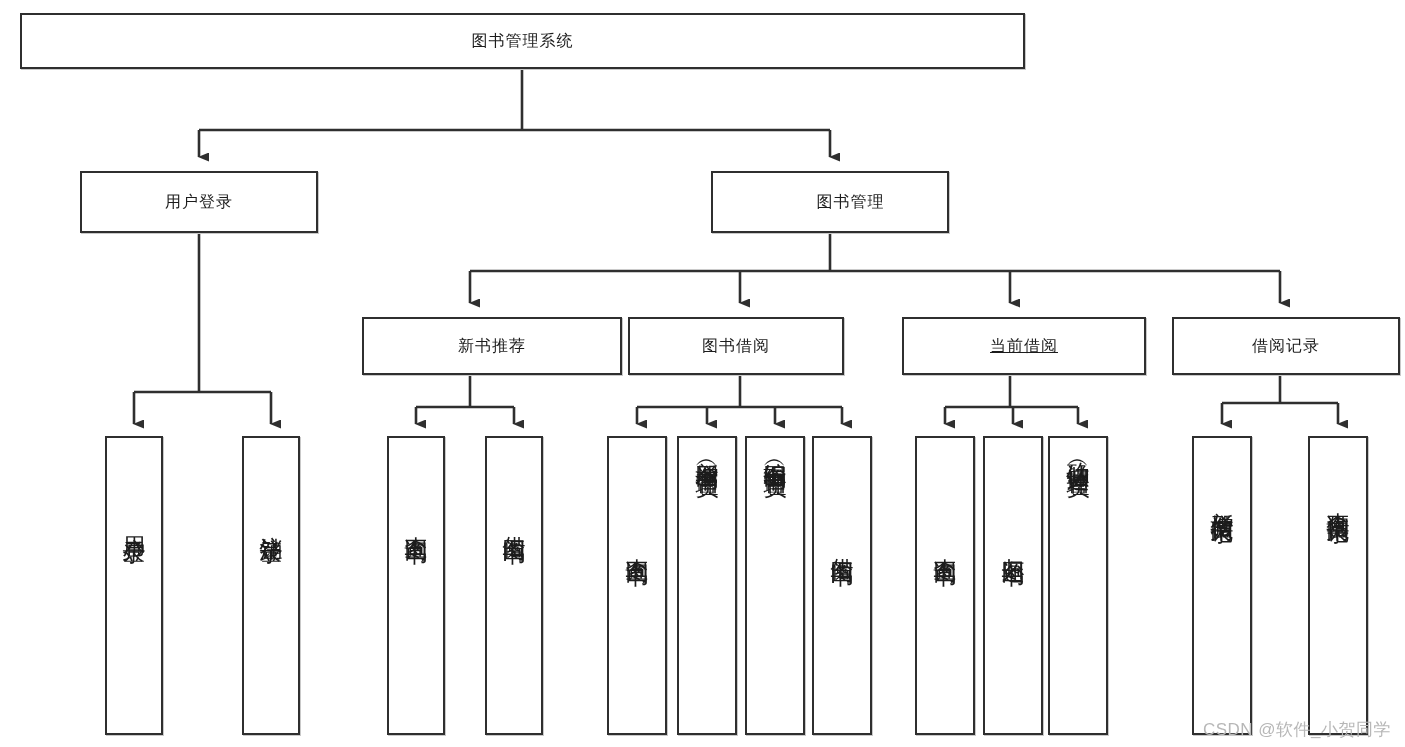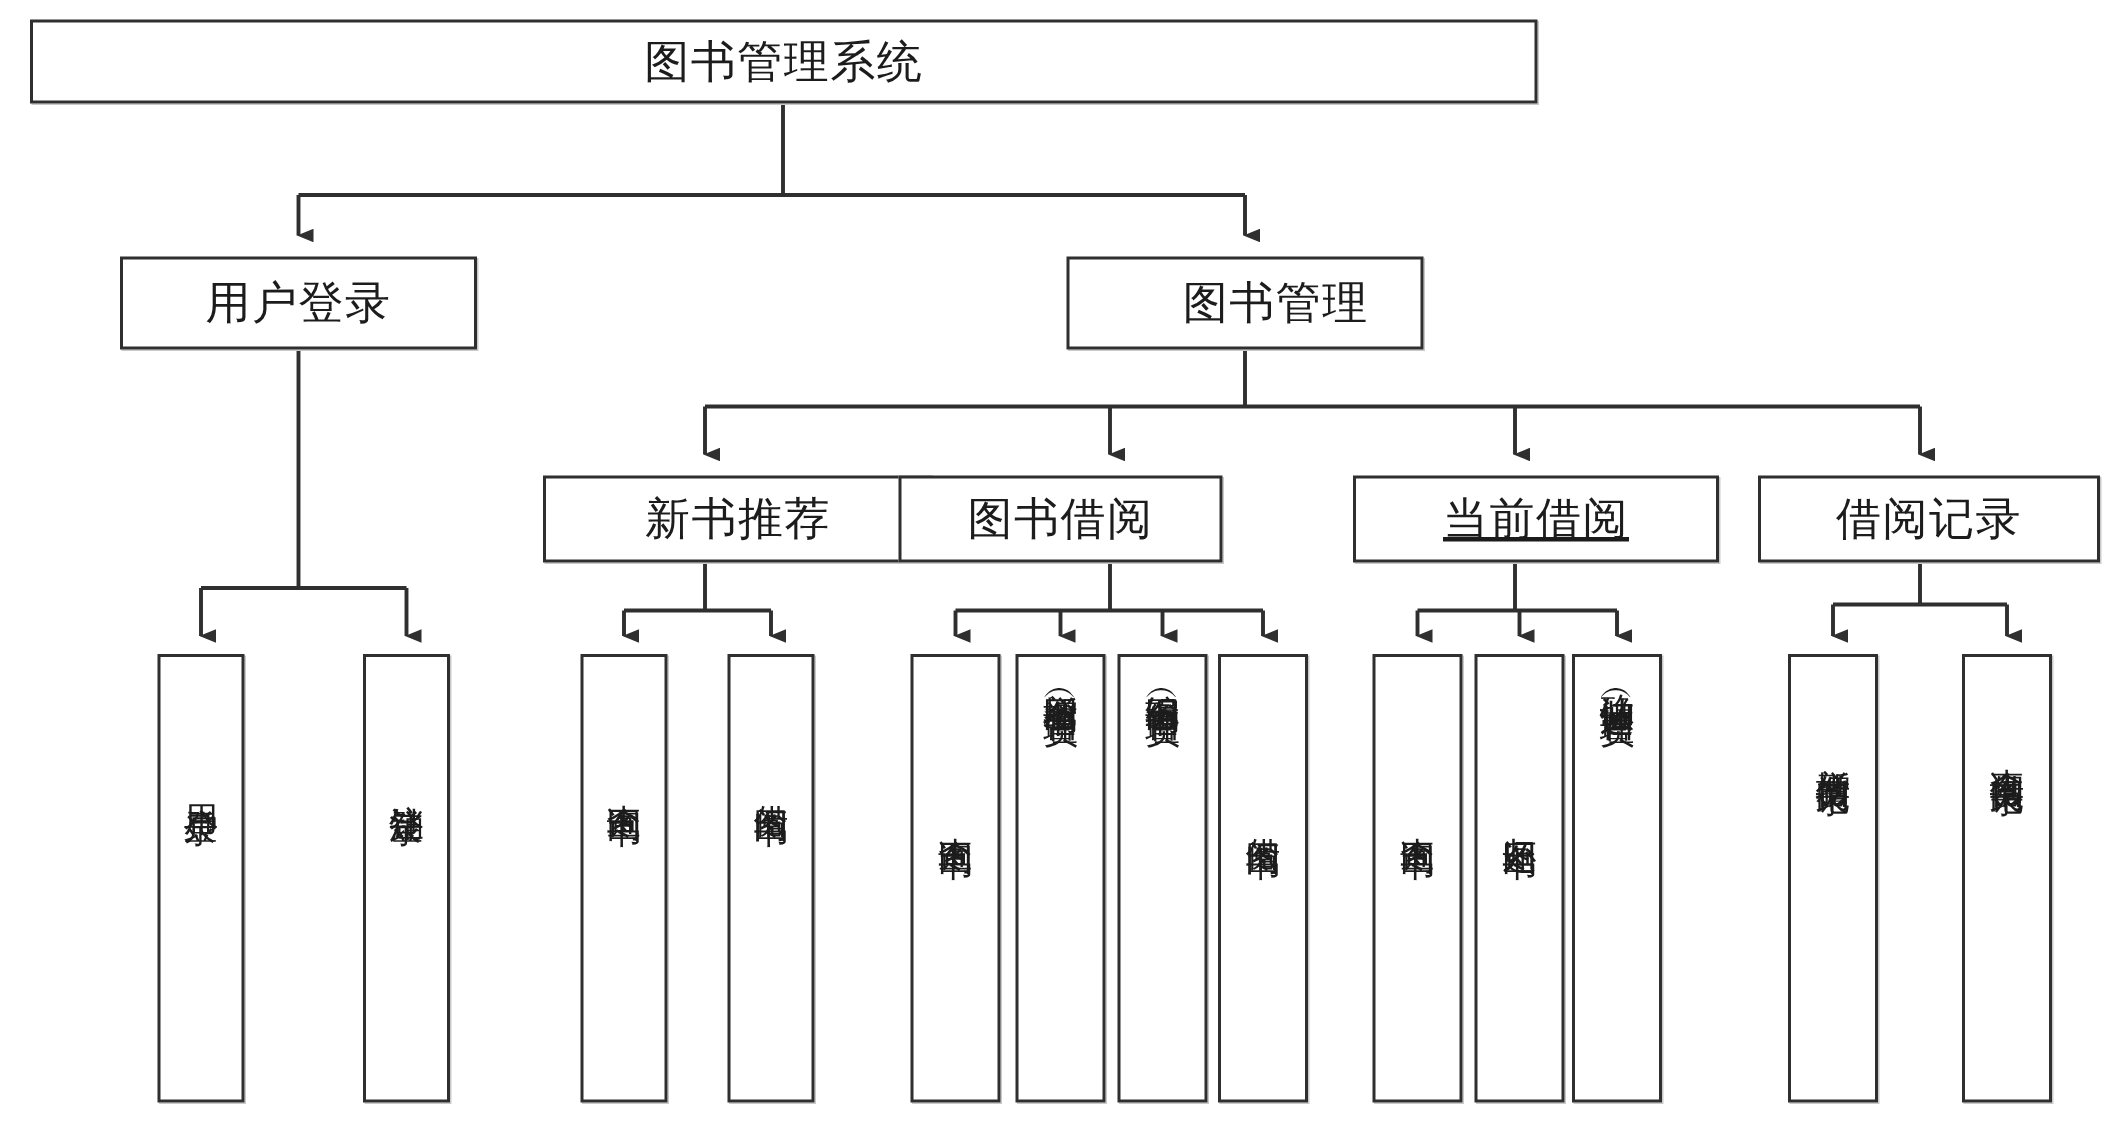--- a/index.html
+++ b/index.html
@@ -28,21 +28,21 @@
     box-sizing: border-box;
     background: #ffffff;
     border: 2px solid #2f2f2f;
     box-shadow: 1px 1px 0 0 #c9c9c9;
     display: flex;
     align-items: center;
     justify-content: center;
     color: #1c1c1c;
   }
   .node.horiz {
-    font-size: 30px;
+    font-size: 16px;
     letter-spacing: 1px;
   }
   .node.vert {
     align-items: flex-start;
     justify-content: center;
     padding-top: 6px;
   }
   .node.vert .vtext {
     writing-mode: vertical-rl;
     text-orientation: upright;
@@ -132,21 +132,21 @@
   <div class="node horiz" style="left:80px; top:171px; width:238px; height:62px;">
     <span>用户登录</span>
   </div>
   <div class="node horiz" style="left:711px; top:171px; width:238px; height:62px;padding-left:41px;">
     <span>图书管理</span>
   </div>
 
   <div class="node horiz" style="left:362px; top:317px; width:260px; height:58px;">
     <span>新书推荐</span>
   </div>
-  <div class="node horiz" style="left:599px; top:317px; width:216px; height:58px;">
+  <div class="node horiz" style="left:628px; top:317px; width:216px; height:58px;">
     <span>图书借阅</span>
   </div>
   <div class="node horiz" style="left:902px; top:317px; width:244px; height:58px;text-decoration:underline;">
     <span>当前借阅</span>
   </div>
   <div class="node horiz" style="left:1172px; top:317px; width:228px; height:58px;">
     <span>借阅记录</span>
   </div>
 
   <div class="node vert mid" style="left:105px; top:436px; width:58px; height:299px;">
@@ -186,13 +186,14 @@
     <span class="vtext">确认归还（管理员）</span>
   </div>
 
   <div class="node vert mid3" style="left:1192px; top:436px; width:60px; height:299px;">
     <span class="vtext">新增借阅记录</span>
   </div>
   <div class="node vert mid3" style="left:1308px; top:436px; width:60px; height:299px;">
     <span class="vtext">查询借阅记录</span>
   </div>
 
+  <div id="watermark">CSDN @软件_小贺同学</div>
 </div>
 
 </body></html>

